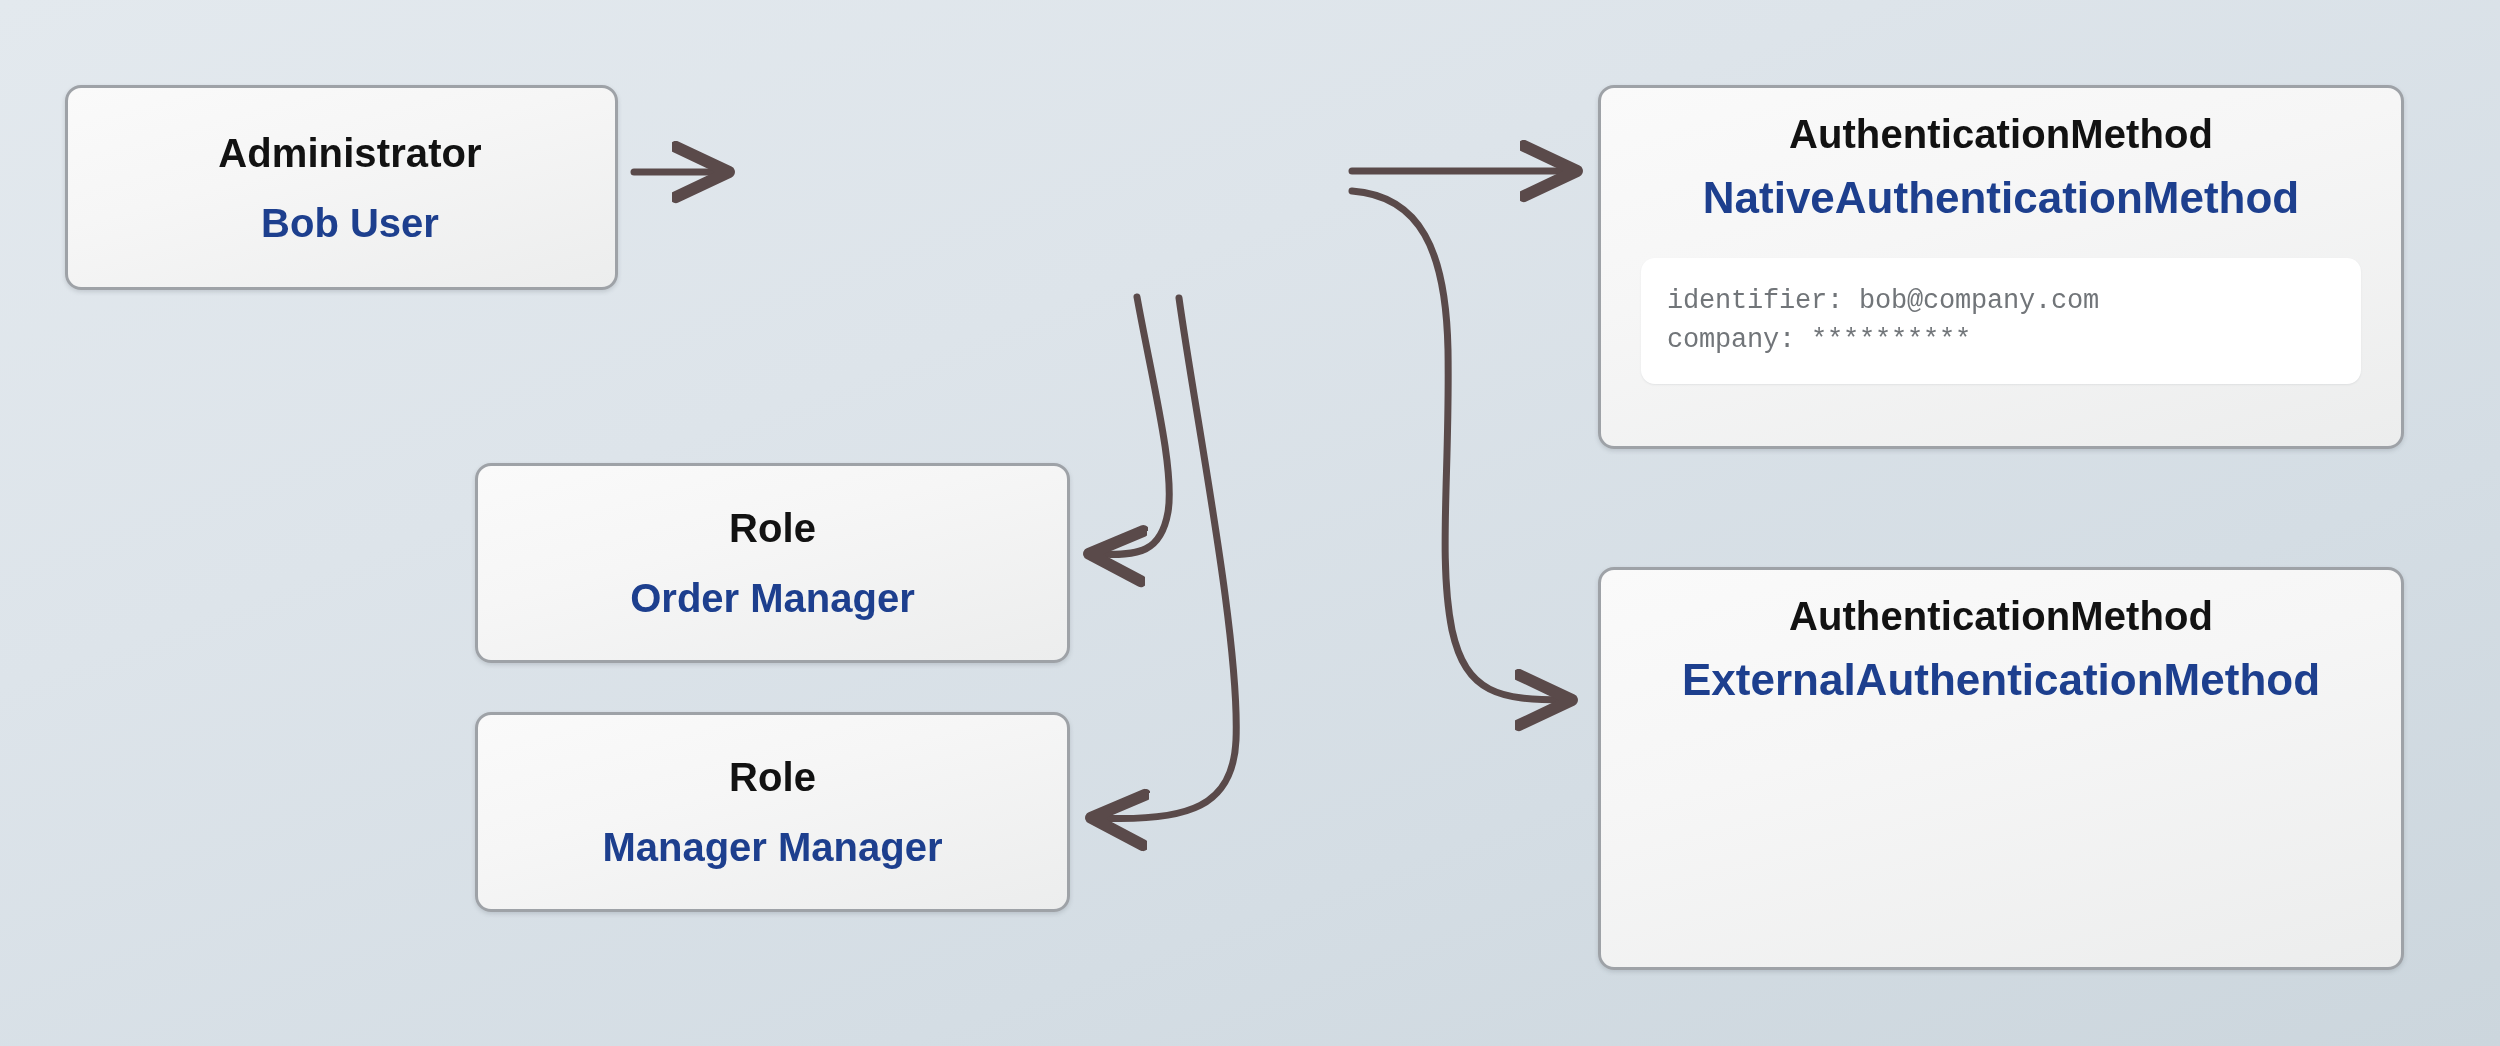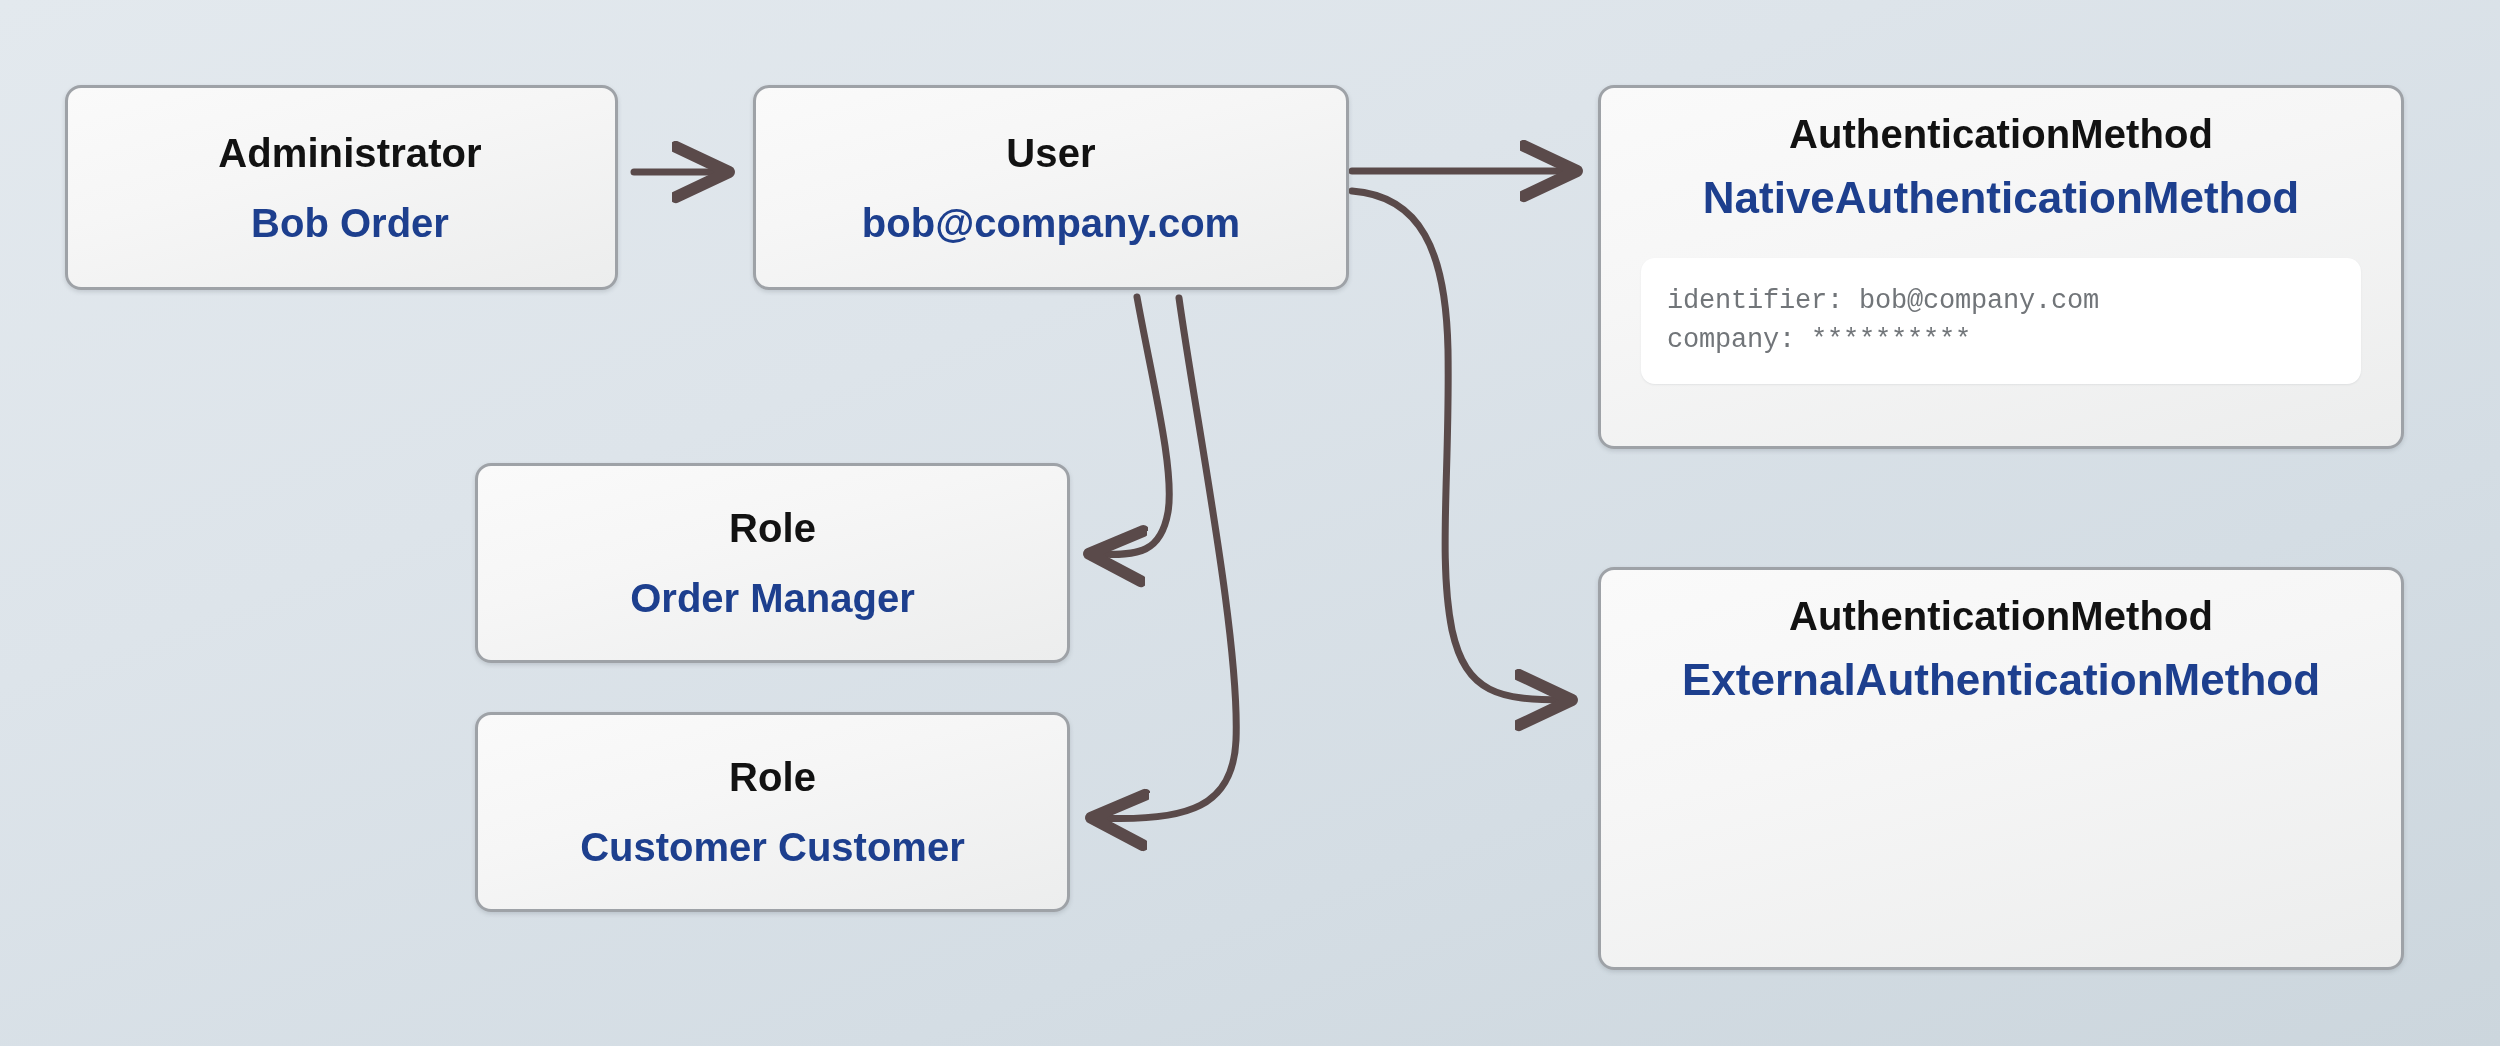--- a/index.html
+++ b/index.html
@@ -134,36 +134,32 @@
              C 1152,380 1175,470 1168,512
              C 1161,552 1140,556 1096,554" fill="none" stroke="#5a4a4a" stroke-width="7" stroke-linecap="round" marker-end="url(#arrowhead)"></path>
 
     <path d="M 1179,298
              C 1196,420 1240,640 1236,740
              C 1233,806 1190,822 1098,818" fill="none" stroke="#5a4a4a" stroke-width="7" stroke-linecap="round" marker-end="url(#arrowhead)"></path>
   </svg>
 
   <div class="node simple" id="node-administrator">
     <div class="node-title">Administrator</div>
-    <div class="node-subtitle">Bob Order</div>
+    <div class="node-subtitle">Bob User</div>
   </div>
 
-  <div class="node simple" id="node-user">
-    <div class="node-title">User</div>
-    <div class="node-subtitle">bob@company.com</div>
-  </div>
 
   <div class="node simple" id="node-role-order">
     <div class="node-title">Role</div>
     <div class="node-subtitle">Order Manager</div>
   </div>
 
   <div class="node simple" id="node-role-customer">
     <div class="node-title">Role</div>
-    <div class="node-subtitle">Customer Customer</div>
+    <div class="node-subtitle">Manager Manager</div>
   </div>
 
   <div class="node detail" id="node-auth-native">
     <div class="node-title">AuthenticationMethod</div>
     <div class="node-subtitle">NativeAuthenticationMethod</div>
     <div class="detail-panel">
       <div class="detail-line">identifier: bob@company.com</div>
       <div class="detail-line">company: **********</div>
     </div>
   </div>

